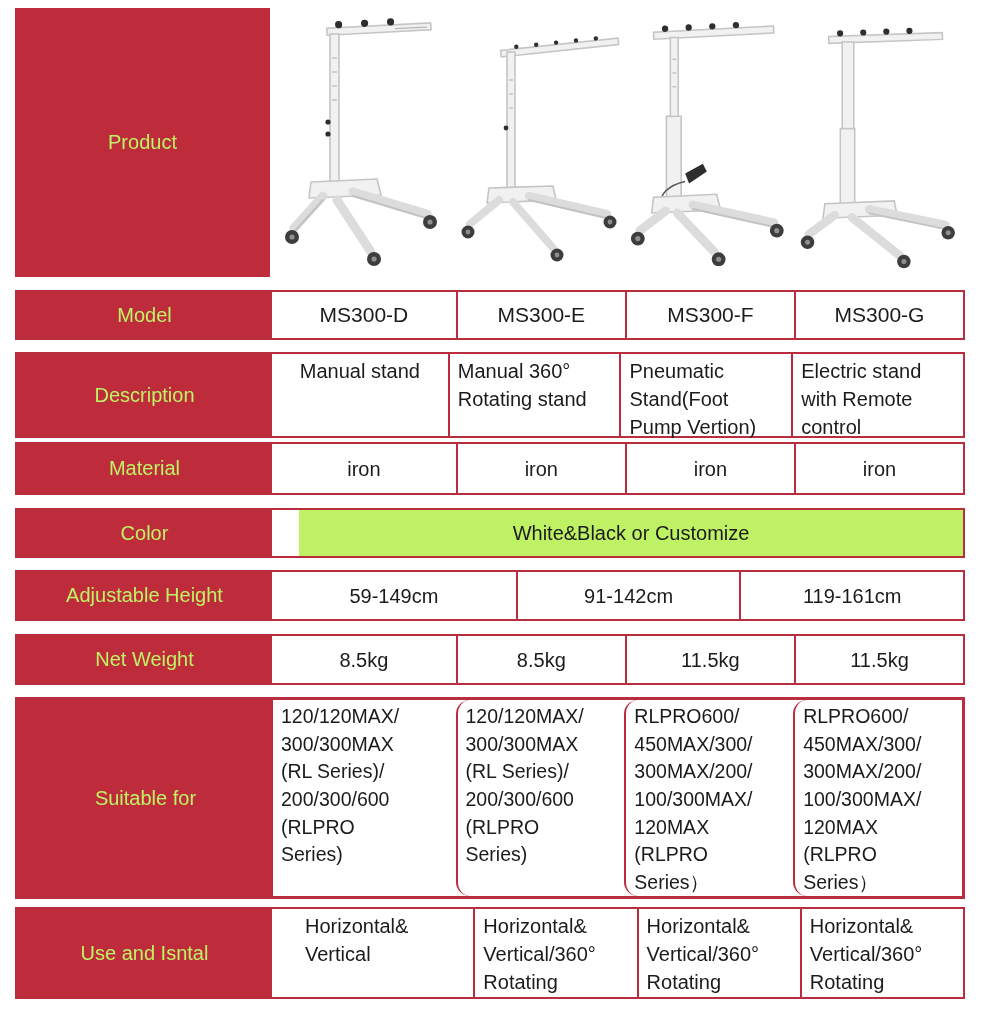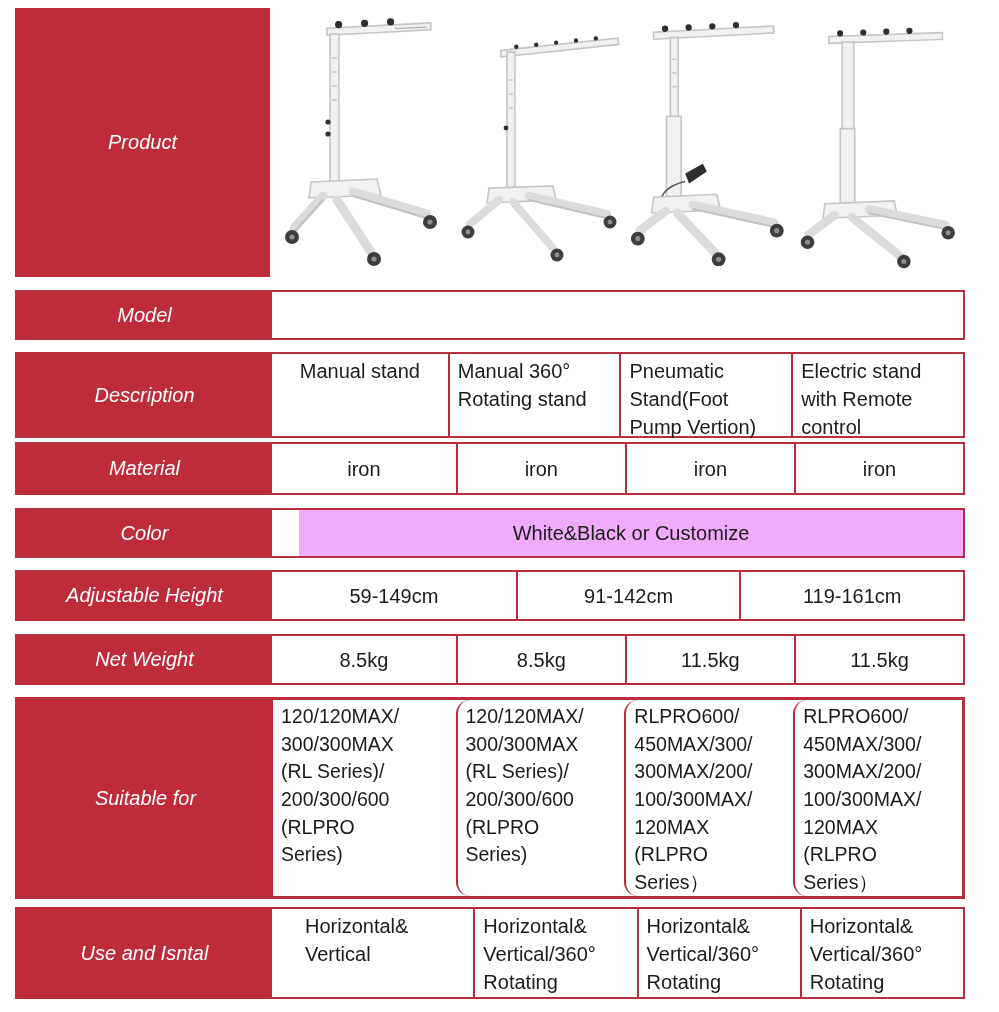--- a/index.html
+++ b/index.html
@@ -3,36 +3,36 @@
 <meta charset="utf-8">
 <style>
   html,body{margin:0;padding:0;background:#ffffff;}
   body{font-family:"Liberation Sans","DejaVu Sans",sans-serif;color:#1b1b1b;}
   .page{position:relative;width:999px;height:1012px;background:#fff;overflow:hidden;}
 
   .row{display:flex;margin-left:15px;width:950px;box-sizing:border-box;
        border:2px solid var(--border,#b82e3e);background:#fff;}
   .row.no-border{border:none;background:transparent;}
 
-  .label-cell{flex:0 0 255px;background:var(--red,#be2b3b);color:#ffffff;
+  .label-cell{flex:0 0 255px;background:var(--red,#be2b3b);color:#bef264;
               display:flex;align-items:center;justify-content:center;
-              font-size:20px;box-sizing:border-box;font-style:italic;}
+              font-size:20px;box-sizing:border-box;}
   .cells{flex:1;display:flex;min-width:0;}
   .cell{flex:1;background:#fff;box-sizing:border-box;display:flex;font-size:20px;
         line-height:1.4;min-width:0;}
   .cell.w1{flex:1.1;}
   .cell + .cell{border-left:2px solid var(--border,#b82e3e);}
   .c-center{align-items:center;justify-content:center;text-align:center;}
   .c-top-center{align-items:flex-start;justify-content:center;text-align:left;padding-top:3px;}
   .c-top-left{align-items:flex-start;justify-content:flex-start;text-align:left;
               padding:3px 2px 16px 8px;}
   .pre{white-space:pre-line;}
   .use-first{padding-left:33px;}
   .merged-cell{flex:1;display:flex;align-items:center;justify-content:center;
-               font-size:20px;background:#f0abfc;}
+               font-size:20px;background:#bef264;}
 
   
   .row-product{margin-top:8px;height:269px;}
   .row-model{margin-top:13px;height:50px;font-size:21px;}
   .row-model .cell{font-size:21px;}
   .row-description{margin-top:12px;height:86px;}
   .row-material{margin-top:4px;height:53px;justify-content:center;}
   .row-color{margin-top:13px;height:50px;gap:27px;}
   .row-height{margin-top:12px;height:51px;}
   .row-weight{margin-top:13px;height:51px;}
@@ -175,20 +175,26 @@
           <circle class="caster" cx="112" cy="246" r="7"></circle>
             <circle class="caster-hub" cx="112" cy="246" r="2.6"></circle>
         </svg>
       </div>
 
     </div>
   </div>
 
   <div class="row row-model">
     <div class="label-cell">Model</div>
+    <div class="cells">
+      <div class="cell w1 c-center">MS300-D</div>
+      <div class="cell c-center">MS300-E</div>
+      <div class="cell c-center">MS300-F</div>
+      <div class="cell c-center">MS300-G</div>
+    </div>
   </div>
 
   <div class="row row-description">
     <div class="label-cell">Description</div>
     <div class="cells">
       <div class="cell w1 c-top-center pre">Manual stand</div>
       <div class="cell c-top-left pre">Manual 360°
 Rotating stand</div>
       <div class="cell c-top-left pre">Pneumatic
 Stand(Foot

